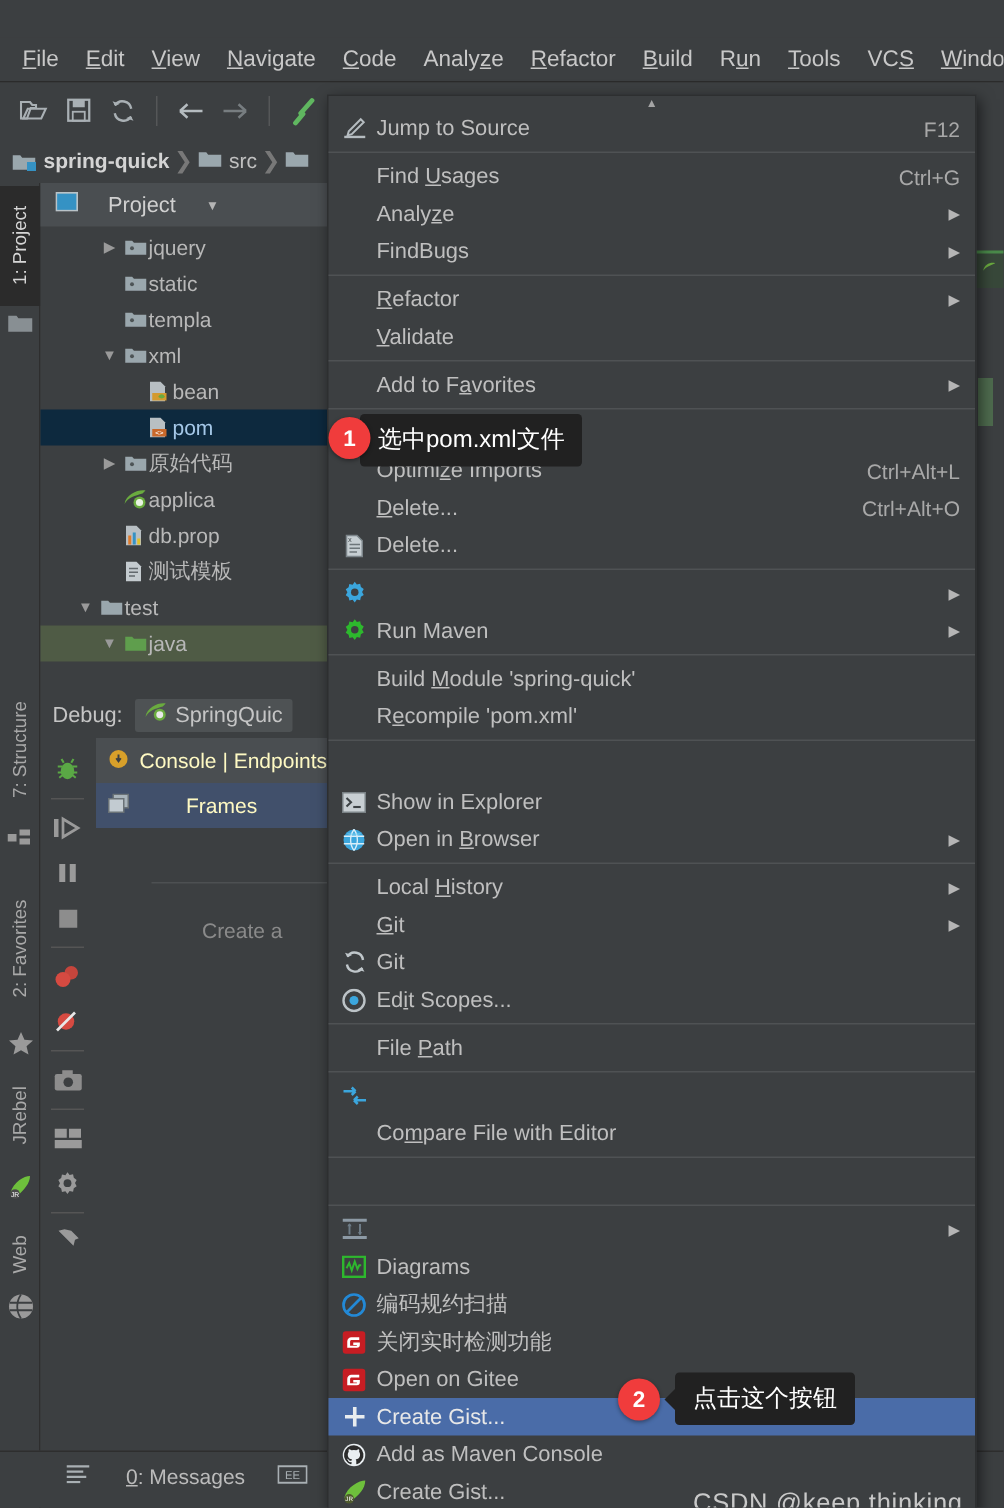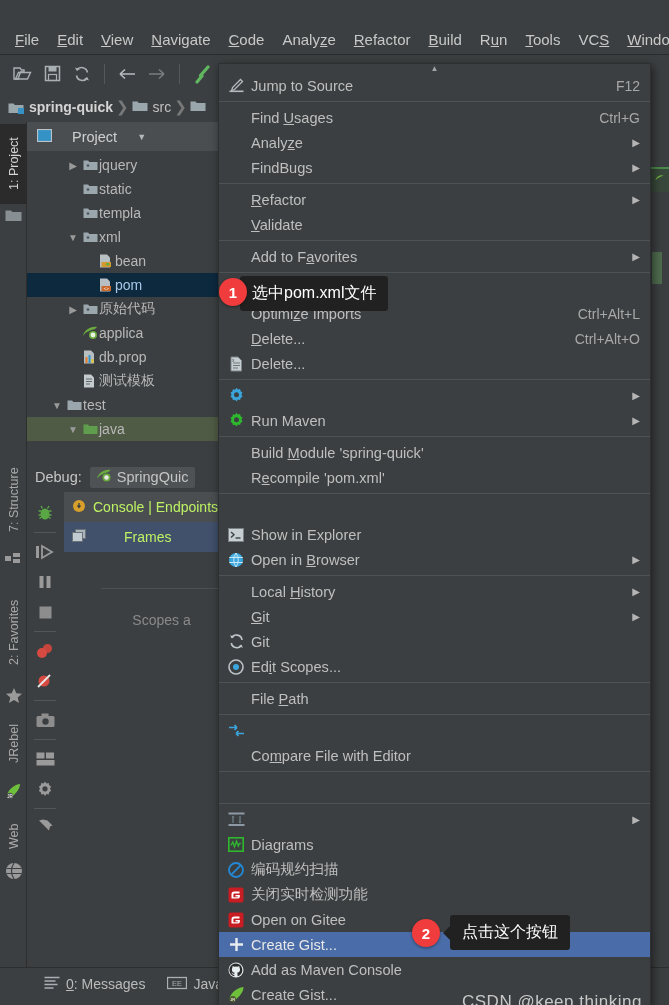--- a/index.html
+++ b/index.html
@@ -122,38 +122,38 @@
   .debug-body { position: relative; height: 475px; }
   .dbg-icons {
     position: absolute; left: 0; top: 0; width: 36px; height: 475px;
     display: flex; flex-direction: column; align-items: center; padding-top: 6px;
   }
   .dbg-ic { width: 26px; height: 30px; display: flex; align-items: center; justify-content: center; }
   .dbg-div { width: 22px; height: 1px; background: #555; margin: 4px 0; }
   .dbg-tabs { position: absolute; left: 37px; top: 0; right: 0; }
   .dbg-tab {
     height: 30px; display: flex; align-items: center; gap: 7px;
-    padding-left: 8px; font-size: 14px; color: #bef264;
+    padding-left: 8px; font-size: 14px; color: #fef9c3;
   }
   .dbg-tab.frames { background: #41506b; gap: 36px; }
   .dbg-tab.console { background: #4a4e51; }
   .dbg-empty {
     position: absolute; left: 37px; top: 120px; right: 0;
     text-align: center; color: #8a8a8a; font-size: 14px;
   }
   .dbg-hr { position: absolute; left: 37px; top: 96px; right: 0; height: 1px; background: #4d5052; }
 
   
   .bottombar {
     position: absolute; left: 0; top: 942px; width: 669px; height: 33px;
     background: #3c3f41; border-top: 1px solid #2e2e2e;
     display: flex; align-items: center; gap: 22px; padding-left: 44px;
     font-size: 14px; color: #bbb;
   }
-  .bb-item { display: flex; align-items: center; gap: 6px; }
+  .bb-item { display: flex; align-items: center; gap: 24px; }
   .statusbar {
     position: absolute; left: 0; top: 975px; width: 669px; height: 30px;
     background: #3c3f41;
     display: flex; align-items: center; gap: 8px; padding-left: 10px;
     font-size: 14px; color: #c4c4c4;
   }
 
   
   .editorarea {
     position: absolute; left: 222px; top: 97px; right: 0; height: 845px;
@@ -629,21 +629,21 @@
         <div class="dbg-tab frames">
           <span>
             <svg width="16" height="14" viewBox="0 0 16 14">
                 <rect x="3.5" y="0.5" width="10" height="9" fill="#a9b4bb" stroke="#6a7277"></rect>
                 <rect x="0.5" y="3.5" width="10" height="9" fill="#c2cbd1" stroke="#6a7277"></rect>
               </svg>
           </span>
           <span>Frames</span>
         </div>
         <div class="dbg-hr"></div>
-        <div class="dbg-empty">Scopes a</div>
+        <div class="dbg-empty">Create a</div>
       </div>
     </div>
   </div>
 
   <div class="ctxmenu">
 
     <div class="ctx-scroll-up">▲</div>
 
     <div class="ctx-item">
       <span class="ctx-icon">

